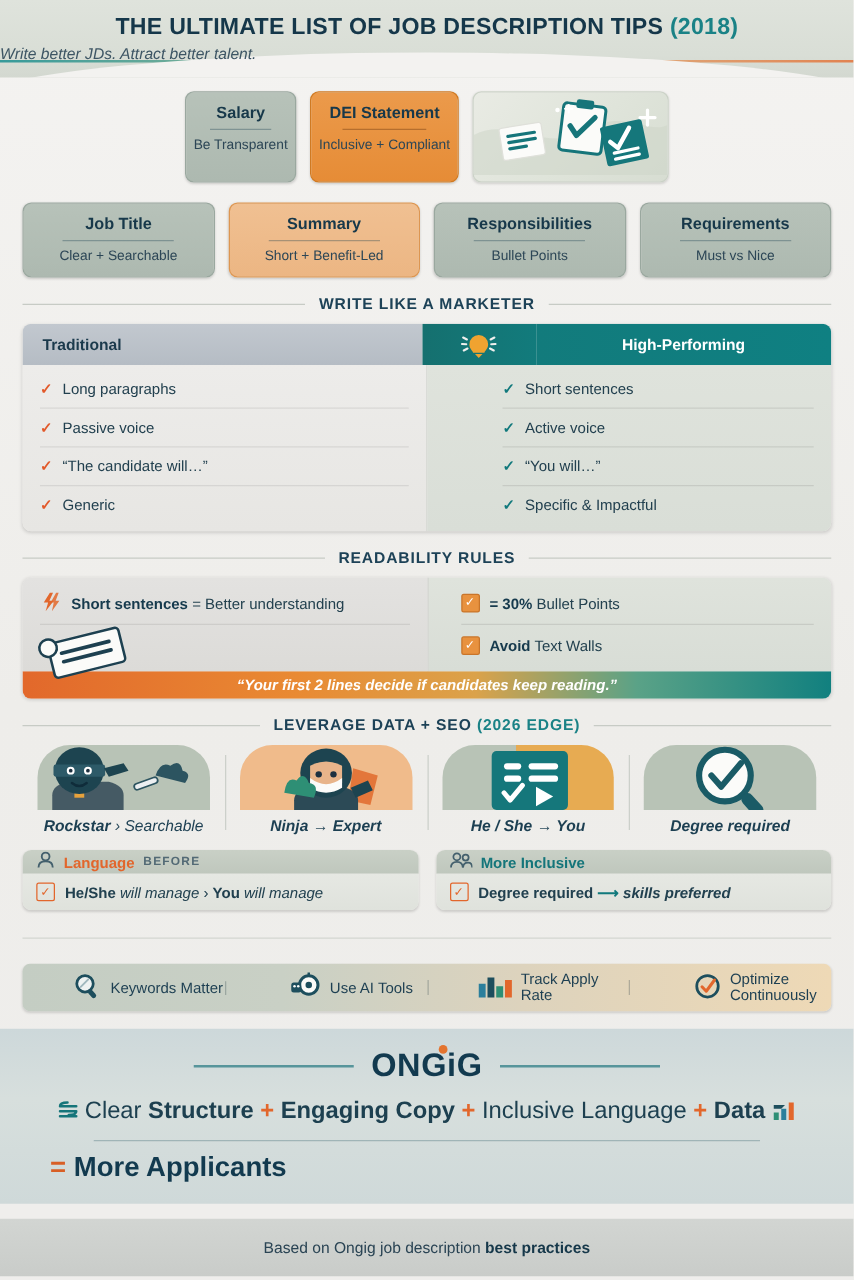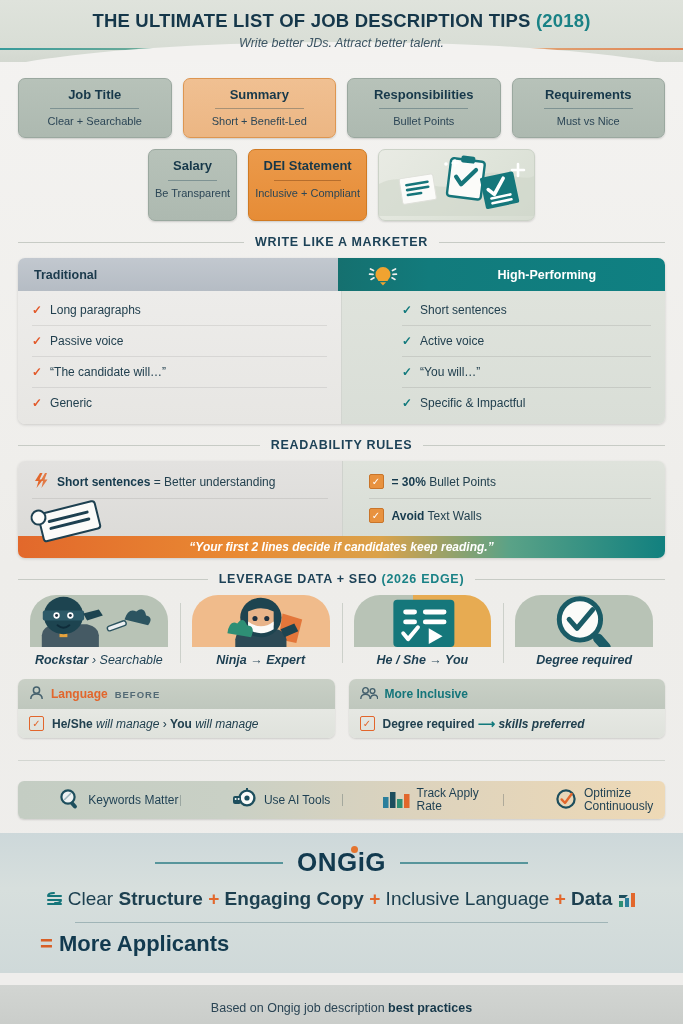--- a/index.html
+++ b/index.html
@@ -18,21 +18,21 @@
     background:linear-gradient(180deg,#dfe3dc 0%,#d9ded6 70%,#d3d8d0 100%);
     overflow:hidden;}
   .header:after{content:"";position:absolute;left:-6%;bottom:-26px;width:112%;height:46px;
     background:#f3f2f0;border-radius:50% 50% 0 0 / 100% 100% 0 0;}
   .hdr-rule{position:absolute;bottom:12px;height:2px;width:100%;left:0;
     background:linear-gradient(90deg,#1b8f90 0%,#6fa98e 28%,#d9dcd4 46%,#d9dcd4 54%,#e0a470 72%,#e3733a 100%);
     opacity:.85;}
   .title{position:relative;z-index:3;text-align:center;padding-top:10px;
     font-size:18.5px;font-weight:bold;letter-spacing:.2px;color:#15374a;}
   .title .yr{color:#1a8286;}
-  .subtitle{position:relative;z-index:3;text-align:center;margin-top:4px;
+  .subtitle{position:relative;z-index:3;margin-top:4px;
     font-style:italic;font-size:12.5px;color:#3d5564;}
 
   
   .wrap{padding:0 18px;}
   .row{display:flex;gap:11px;justify-content:center;}
   .card{
     flex:1;border-radius:7px;padding:9px 6px 10px;text-align:center;
     box-shadow:0 1px 2px rgba(0,0,0,.16);
   }
   .card .ct{font-size:13px;font-weight:bold;color:#17384a;line-height:1.1;}
@@ -103,21 +103,21 @@
   .arch.sage{background:#b8c3b6;}
   .arch.peach{background:#f0bb8b;}
   .arch.split{background:linear-gradient(90deg,#b8c3b6 0%,#b8c3b6 43%,#e7ab52 43%,#e7ab52 100%);}
   .lev-lbl{margin-top:6px;font-size:12.5px;font-weight:bold;font-style:italic;color:#1c3f52;}
   .lev-lbl .lt{font-weight:normal;}
   .lev-lbl .arw{color:#2b4b5c;font-weight:normal;}
 
   
   .incl{display:flex;gap:14px;margin-top:10px;}
   .ibox{flex:1;border-radius:7px;overflow:hidden;box-shadow:0 1px 2px rgba(0,0,0,.14);}
-  .ibox-h{display:flex;align-items:center;gap:7px;height:30px;padding:0 11px;
+  .ibox-h{display:flex;align-items:center;gap:7px;height:19px;padding:0 11px;
     background:linear-gradient(180deg,#c9d0c6 0%,#bfc7bd 100%);font-size:12px;font-weight:bold;}
   .ibox-h .hl-o{color:#e2662c;}
   .ibox-h .hl-t{color:#14757a;}
   .ibox-h .bef{color:#536a75;font-size:9.5px;letter-spacing:1px;font-weight:bold;}
   .ibox-b{display:flex;align-items:center;gap:8px;height:29px;padding:0 11px;
     background:linear-gradient(180deg,#e6e8e3 0%,#dfe2dc 100%);font-size:12px;color:#21404f;}
   .ibox-b .it{font-style:italic;}
   .ibox-b b{font-weight:bold;}
   .chk-o{width:13px;height:13px;border:1.6px solid #e2662c;border-radius:2px;
     display:inline-flex;align-items:center;justify-content:center;color:#e2662c;font-size:10px;flex:0 0 auto;}
@@ -156,43 +156,20 @@
 
   <div class="header">
     <div class="hdr-rule"></div>
     <div class="title">
       <span>THE ULTIMATE LIST OF JOB DESCRIPTION TIPS </span><span class="yr">(2018)</span>
     </div>
     <div class="subtitle">Write better JDs. Attract better talent.</div>
   </div>
 
   <div class="wrap">
-
-    <div class="row row1">
-      <div class="card sage">
-        <div class="ct">Job Title</div>
-        <div class="cl"></div>
-        <div class="cs">Clear + Searchable</div>
-      </div>
-      <div class="card peach">
-        <div class="ct">Summary</div>
-        <div class="cl"></div>
-        <div class="cs">Short + Benefit-Led</div>
-      </div>
-      <div class="card sage">
-        <div class="ct">Responsibilities</div>
-        <div class="cl"></div>
-        <div class="cs">Bullet Points</div>
-      </div>
-      <div class="card sage">
-        <div class="ct">Requirements</div>
-        <div class="cl"></div>
-        <div class="cs">Must vs Nice</div>
-      </div>
-    </div>
 
     <div class="row row2" style="padding:0;margin-top:11px;">
       <div style="flex:0 0 78px;"></div>
       <div class="card sage">
         <div class="ct">Salary</div>
         <div class="cl"></div>
         <div class="cs">Be Transparent</div>
       </div>
       <div class="card orange">
         <div class="ct">DEI Statement</div>
@@ -220,20 +197,43 @@
             <rect x="110" y="50" width="22" height="2.6" rx="1.3" fill="#fff"></rect>
           </g>
           <path d="M139 14 l0 12 M133 20 l12 0" stroke="#fff" stroke-width="2.6" stroke-linecap="round"></path>
           <circle cx="67" cy="14" r="1.8" fill="#fff"></circle>
           <path d="M76 10 l0 6 M73 13 l6 0" stroke="#fff" stroke-width="1.6" stroke-linecap="round"></path>
         </svg>
       </div>
       <div style="flex:0 0 78px;"></div>
     </div>
 
+    <div class="row row1">
+      <div class="card sage">
+        <div class="ct">Job Title</div>
+        <div class="cl"></div>
+        <div class="cs">Clear + Searchable</div>
+      </div>
+      <div class="card peach">
+        <div class="ct">Summary</div>
+        <div class="cl"></div>
+        <div class="cs">Short + Benefit-Led</div>
+      </div>
+      <div class="card sage">
+        <div class="ct">Responsibilities</div>
+        <div class="cl"></div>
+        <div class="cs">Bullet Points</div>
+      </div>
+      <div class="card sage">
+        <div class="ct">Requirements</div>
+        <div class="cl"></div>
+        <div class="cs">Must vs Nice</div>
+      </div>
+    </div>
+
     <div class="divider">
       <div class="ln"></div>
       <div class="tx">WRITE LIKE A MARKETER</div>
       <div class="ln"></div>
     </div>
 
     <div class="cmp">
       <div class="cmp-head">
         <div class="h-left">Traditional</div>
         <div class="h-mid">

